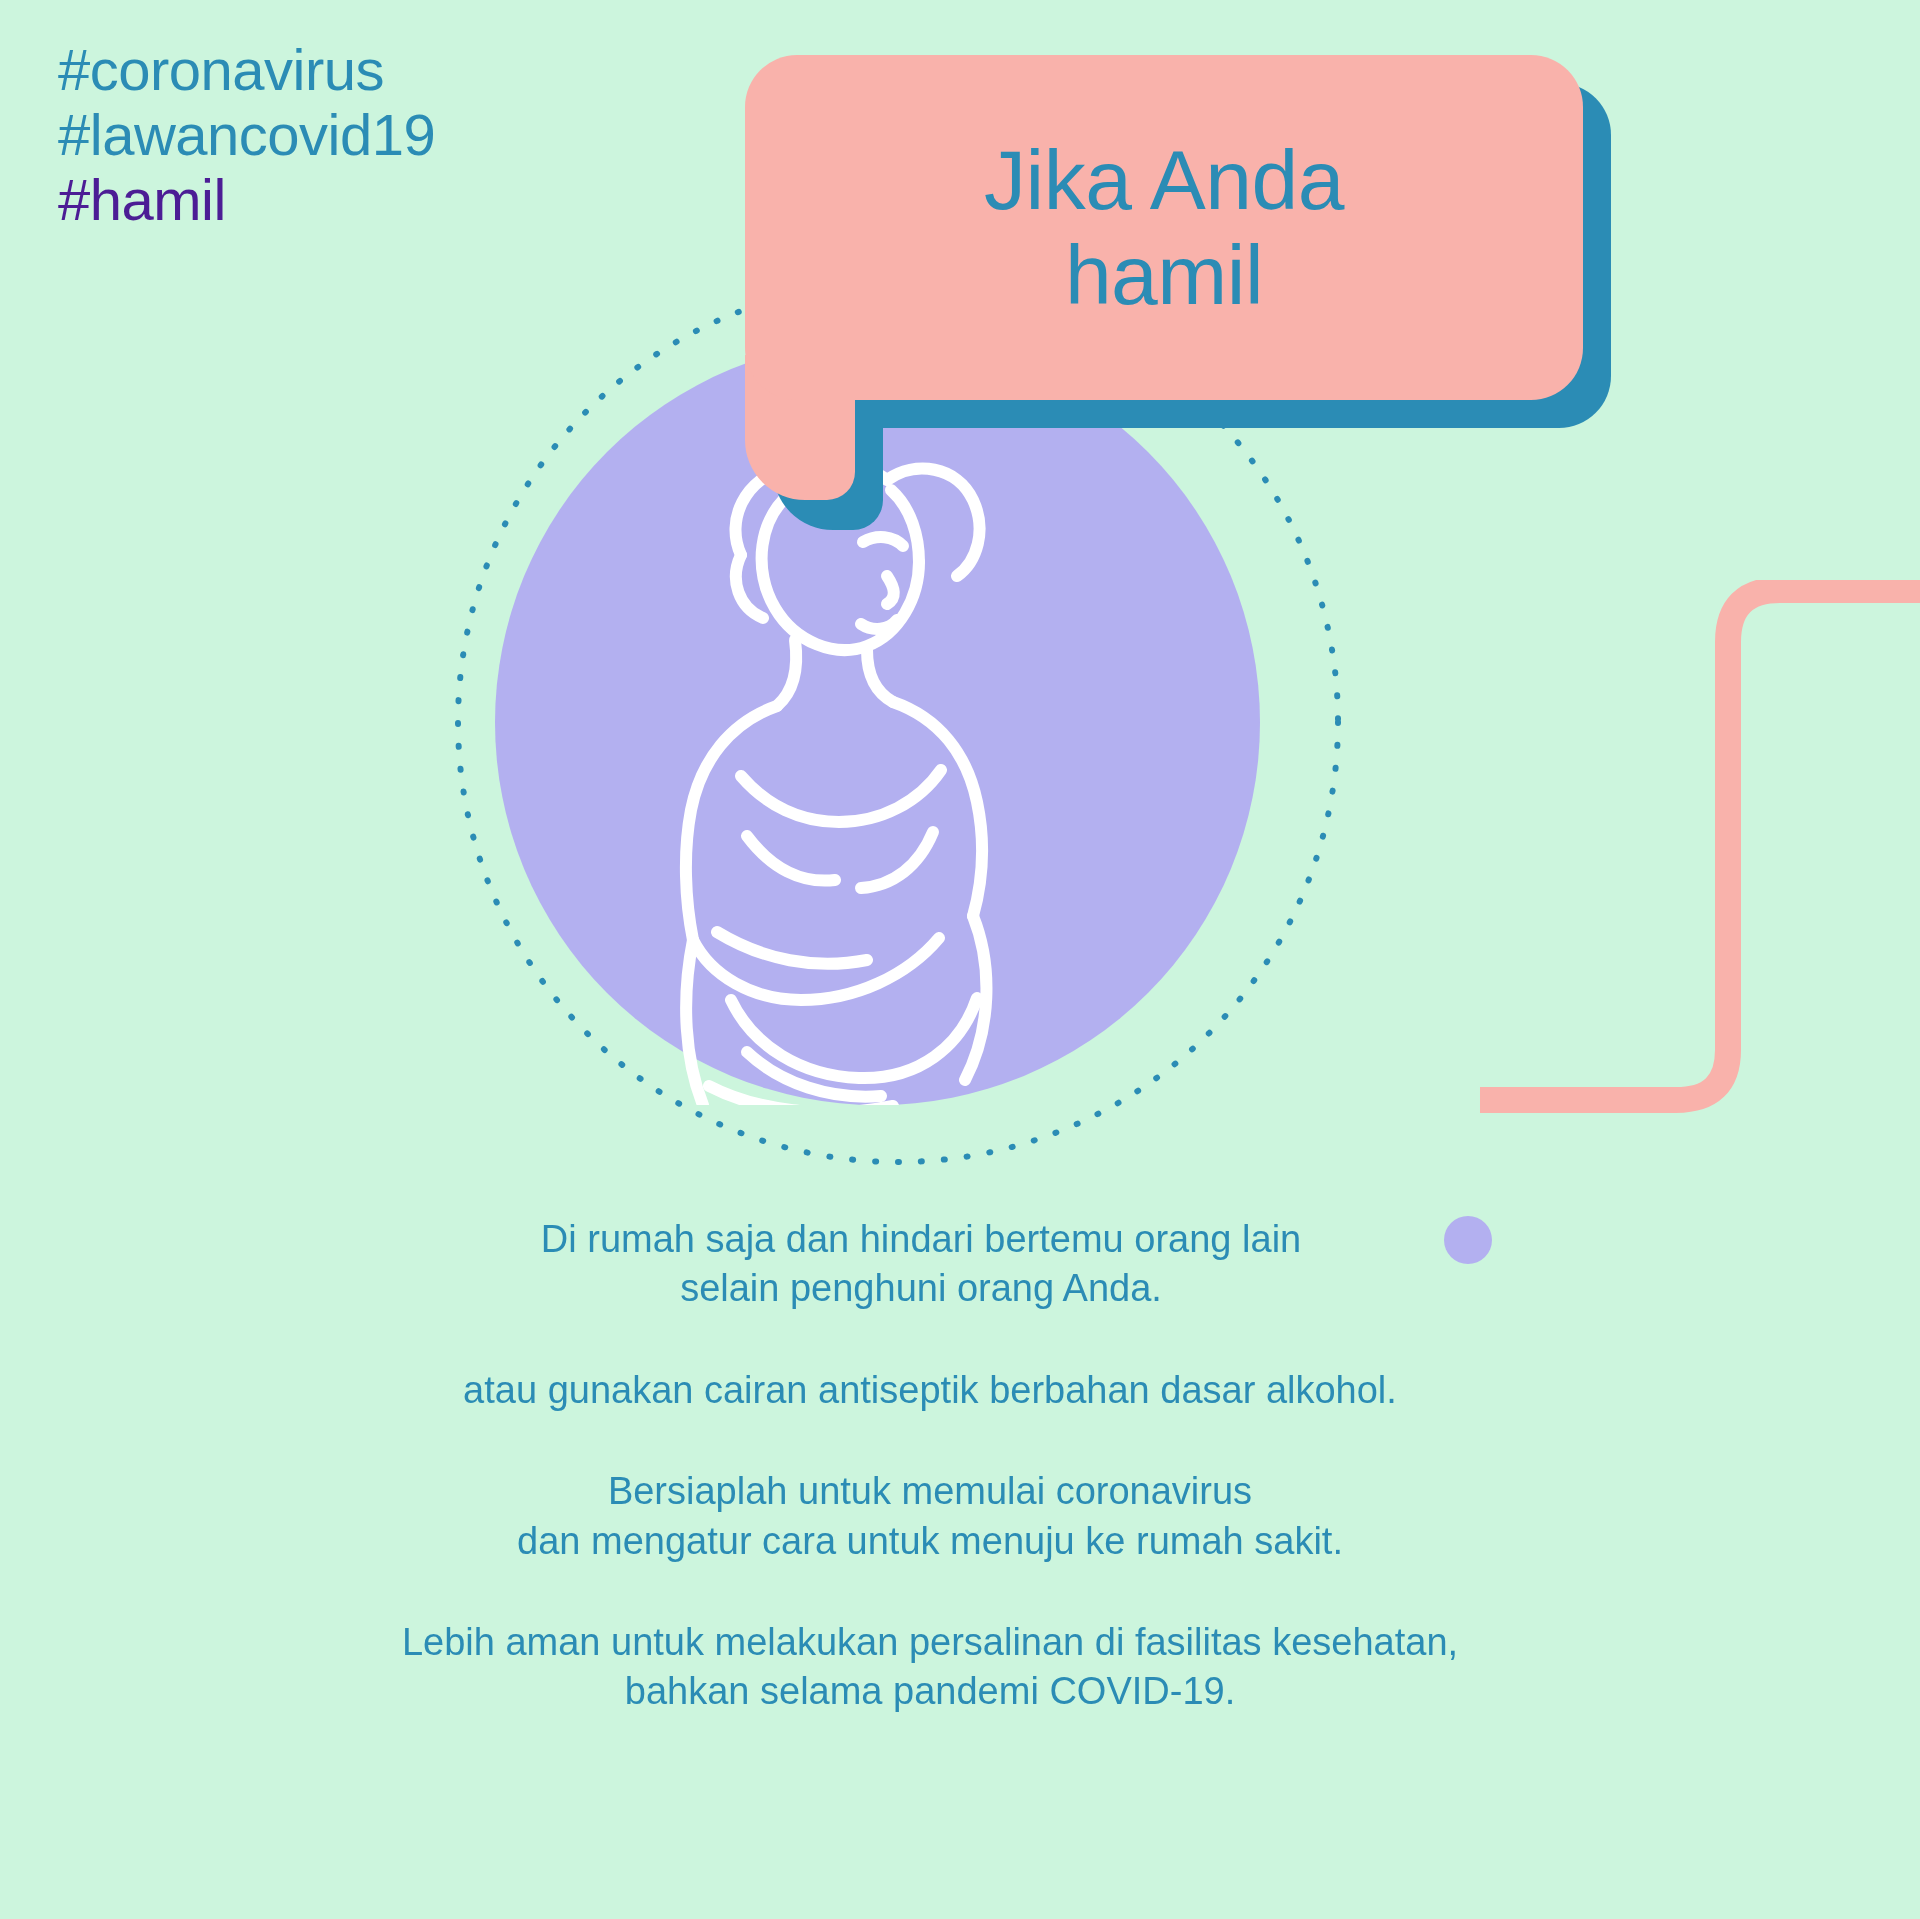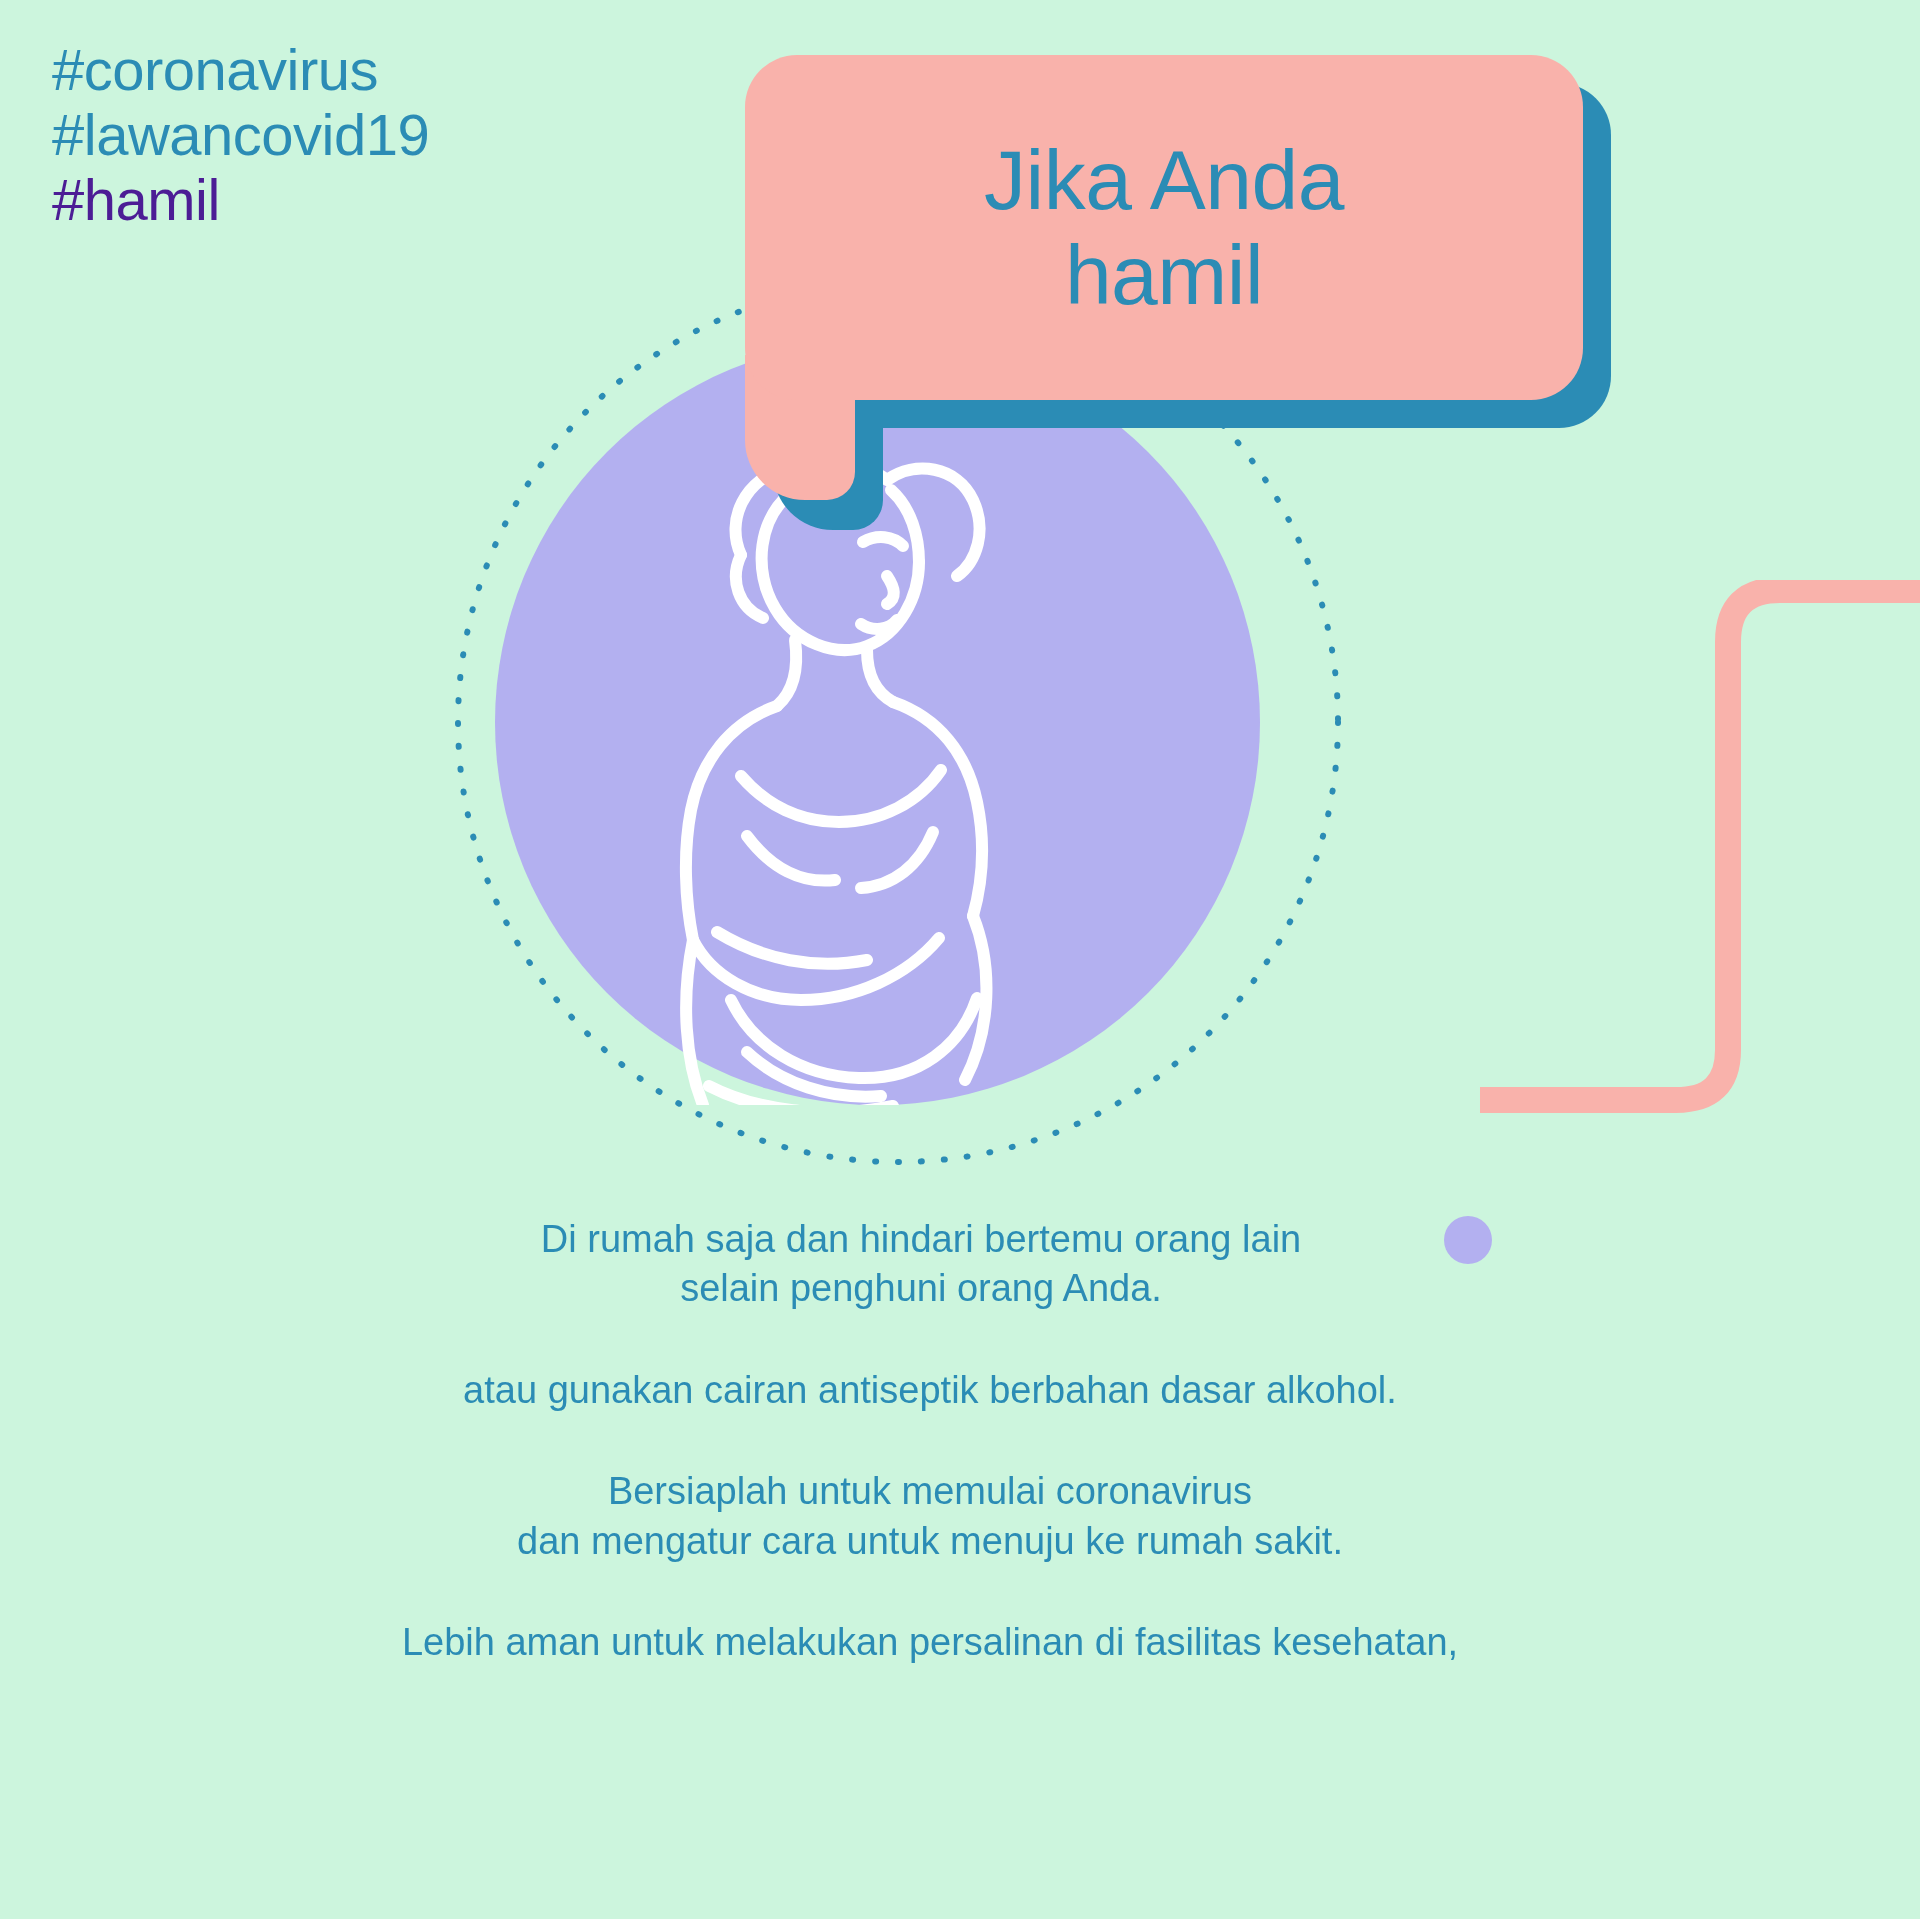--- a/index.html
+++ b/index.html
@@ -18,21 +18,21 @@
     position: absolute;
     left: 0; top: 0;
     width: 1920px;
     height: 1919px;
     background: #ccf5dd;
   }
 
   
   .hashtags {
     position: absolute;
-    left: 52px;
+    left: 58px;
     top: 38px;
     line-height: 1.12;
   }
   .hashtag {
     font-size: 58px;
     font-weight: 400;
     letter-spacing: -0.5px;
     white-space: nowrap;
   }
   .hashtag.blue  { color: #2b8cb5; }
@@ -252,17 +252,18 @@
       <span class="l">atau gunakan cairan antiseptik berbahan dasar alkohol.</span>
     </div>
 
     <div class="para para-3">
       <span class="l">Bersiaplah untuk memulai coronavirus</span>
       <span class="l">dan mengatur cara untuk menuju ke rumah sakit.</span>
     </div>
 
     <div class="para para-4">
       <span class="l">Lebih aman untuk melakukan persalinan di fasilitas kesehatan,</span>
+      <span class="l">bahkan selama pandemi COVID-19.</span>
     </div>
 
   </div>
 
 </div>
 
 </body></html>

